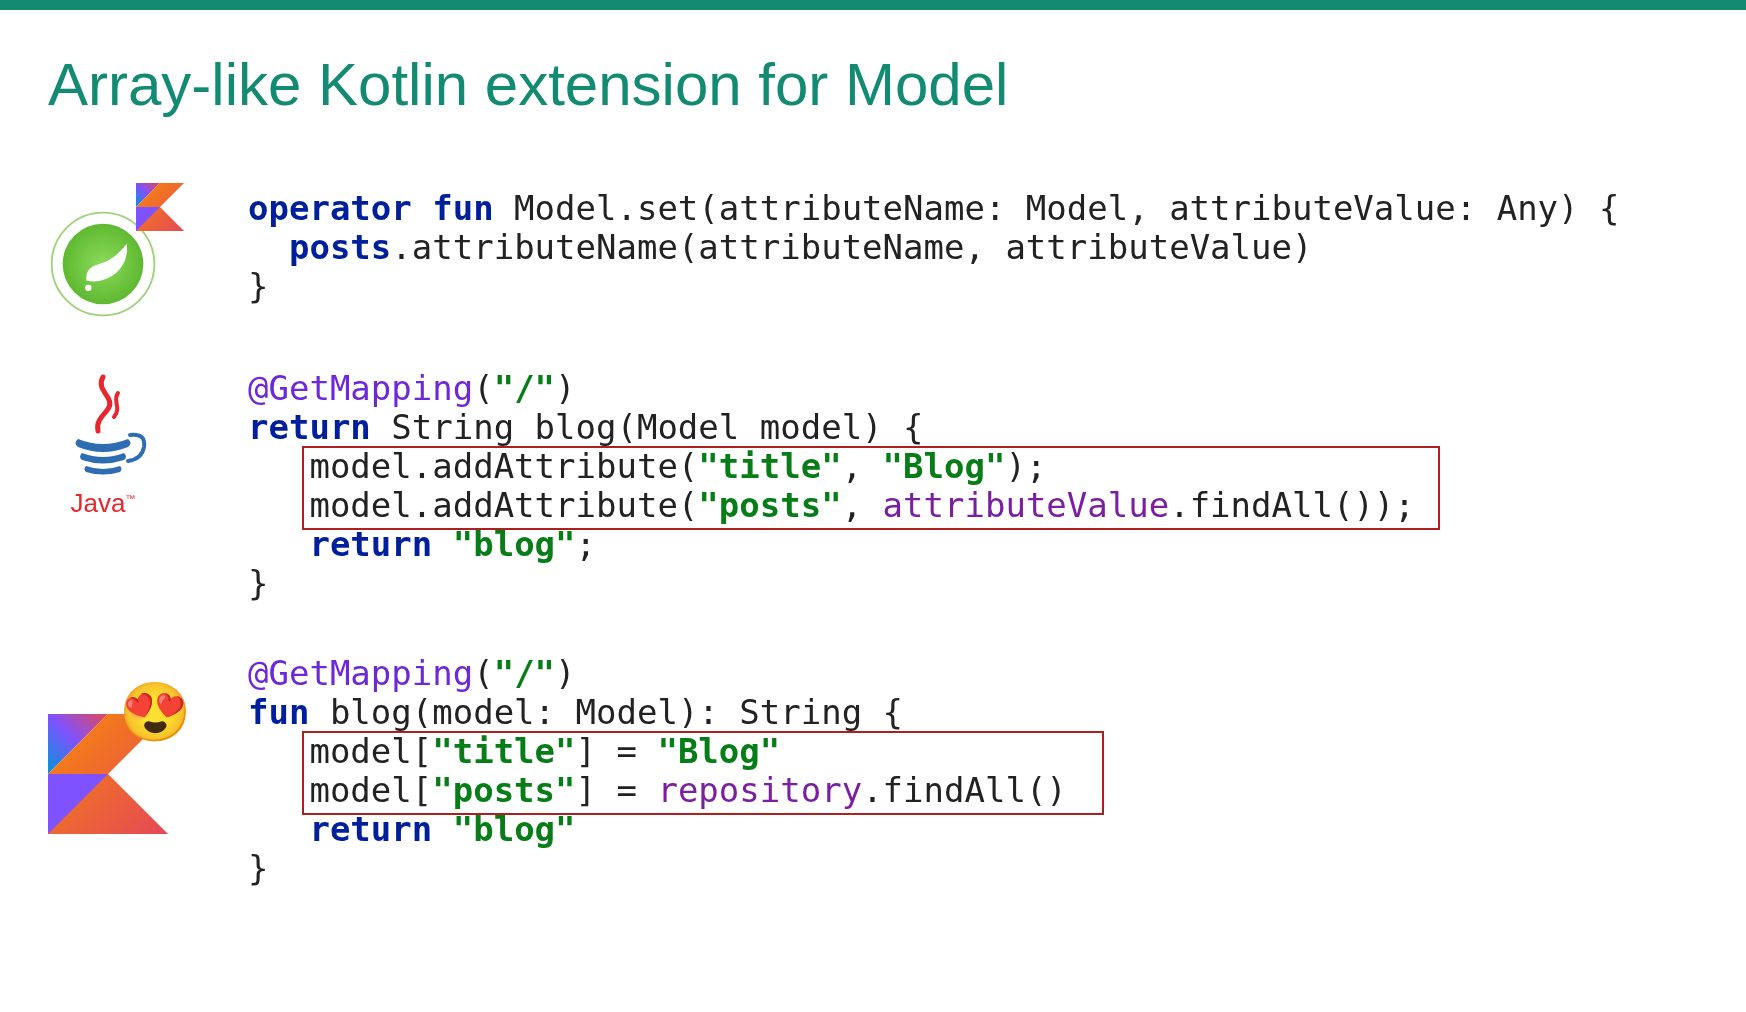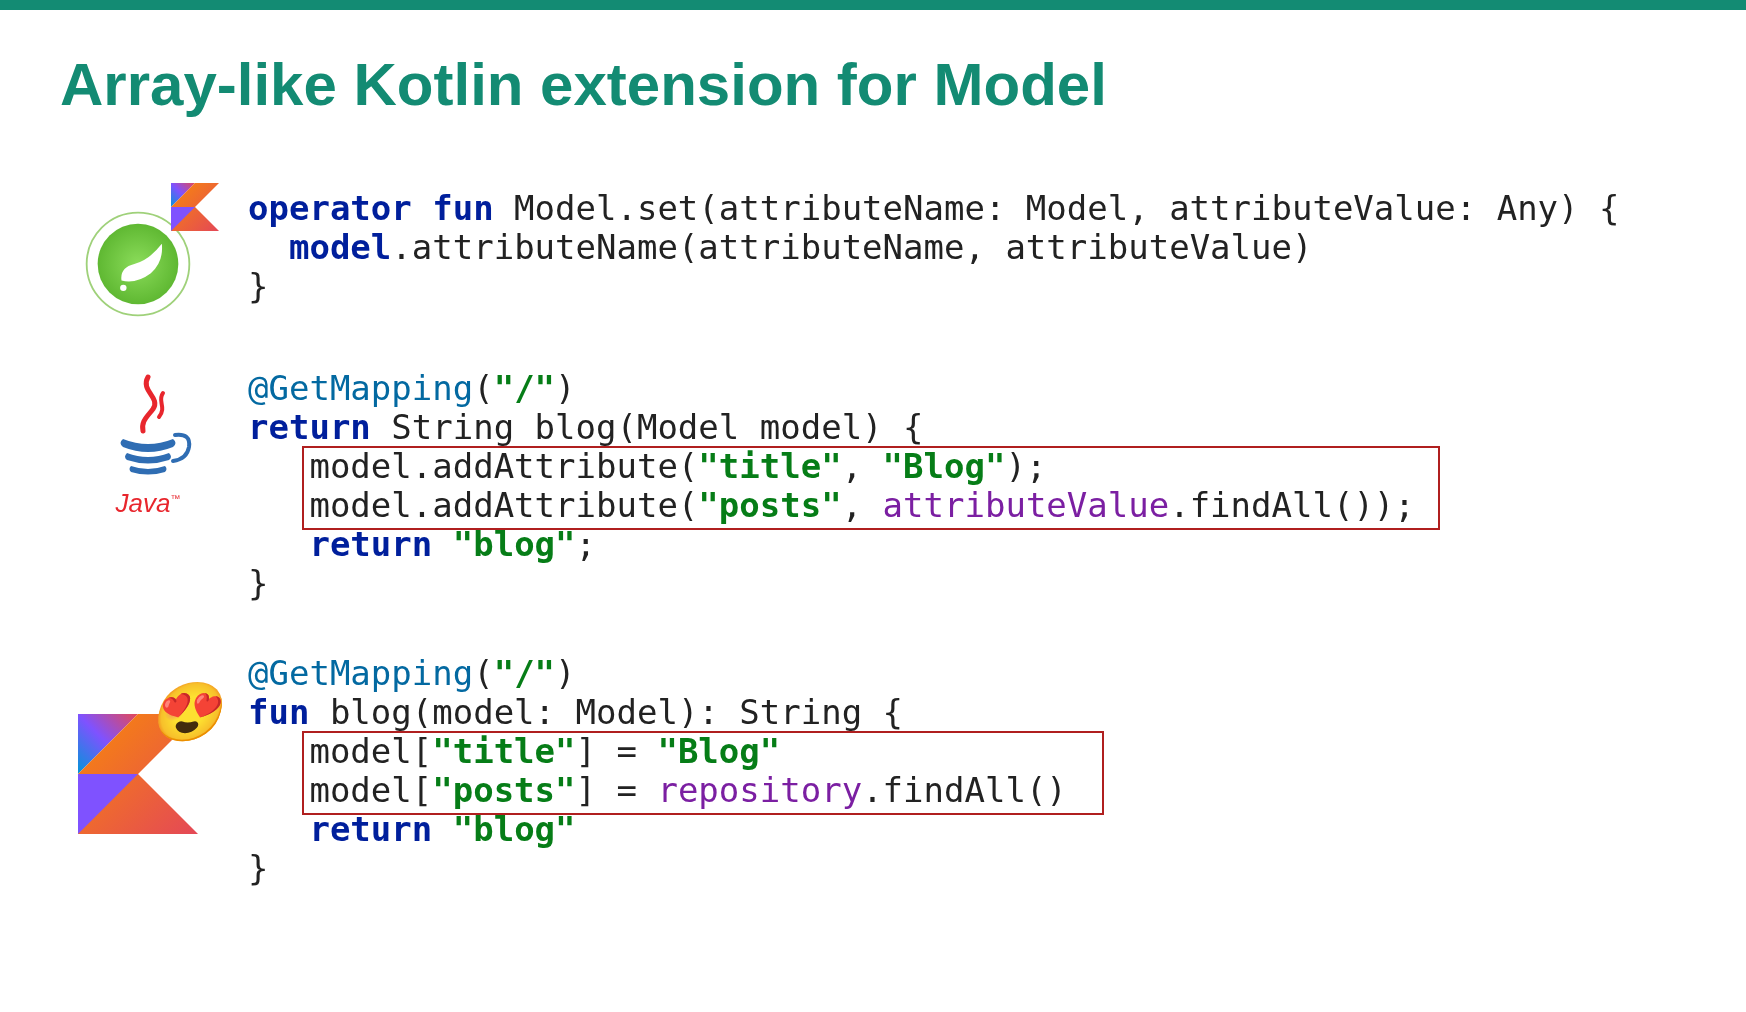--- a/index.html
+++ b/index.html
@@ -14,48 +14,45 @@
       width: 100%;
       height: 10px;
       background: #138b73;
     }
     .slide {
       padding: 40px 48px 0 48px;
     }
     .title {
       color: #138b73;
       font-size: 60px;
-      font-weight: 700;
+      font-weight: 400;
       margin-bottom: 70px;
-      margin-left: 12px;
     }
     .block-row {
       display: flex;
       align-items: flex-start;
       margin-bottom: 50px;
     }
     .icon-col {
       width: 200px;
       display: flex;
       flex-direction: column;
-      align-items: center;
       padding-top: 0;
       flex-shrink: 0;
-      font-style: italic;
     }
     .code-col {
       flex: 1;
       font-family: "Menlo", "Consolas", monospace;
       font-size: 34px;
       line-height: 1.15;
       white-space: pre;
       position: relative;
     }
     .kw { color: #001f9c; font-weight: 700; }
-    .ann { color: #0369a1; }
+    .ann { color: #6d28d9; }
     .str { color: #067d17; font-weight: 700; }
     .mem { color: #7b1fa2; }
     .plain { color: #222; }
     .highlight-box {
       position: absolute;
       border: 2px solid #b01f1f;
       background: transparent;
       pointer-events: none;
     }
     
@@ -113,21 +110,21 @@
               <stop offset="100%" stop-color="#e44857"></stop>
             </linearGradient>
           </defs>
           <polygon points="0,0 30,0 0,30" fill="url(#kg1)"></polygon>
           <polygon points="30,0 60,0 30,30 60,60 0,60 0,30" fill="url(#kg2)"></polygon>
           <polygon points="0,30 30,30 0,60" fill="#7f52ff"></polygon>
         </svg>
       </div>
     </div>
     <div class="code-col" id="code1"><span class="kw">operator fun</span><span class="plain"> Model.set(attributeName: Model, attributeValue: Any) {</span><span class="plain">
-  </span><span class="kw">model</span><span class="plain">.attributeName(attributeName, attributeValue)
+  </span><span class="kw">posts</span><span class="plain">.attributeName(attributeName, attributeValue)
 }</span></div>
   </div>
 
   <div class="block-row">
     <div class="icon-col">
       <div class="java-icon">
         <svg viewBox="0 0 110 120" width="110" height="120">
           <path d="M 55 8 C 47 22 68 28 60 40 C 54 48 48 52 50 62" stroke="#e8262d" stroke-width="5" fill="none" stroke-linecap="round"></path>
           <path d="M 70 24 C 64 32 74 38 66 48" stroke="#e8262d" stroke-width="4" fill="none" stroke-linecap="round"></path>
           <path d="M 30 70 Q 55 80 80 70 Q 85 74 80 78 Q 55 88 30 78 Q 25 74 30 70 Z" fill="#2f6db3"></path>

